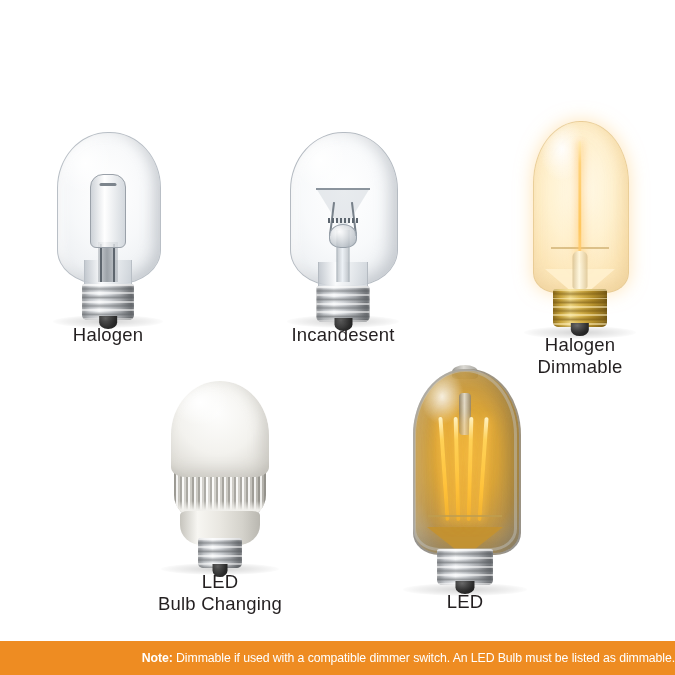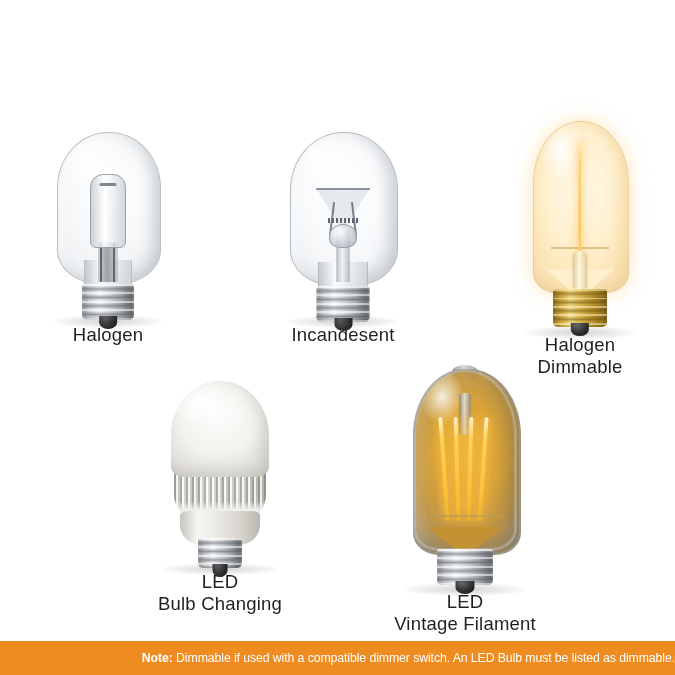--- a/index.html
+++ b/index.html
@@ -418,21 +418,20 @@
         <div class="crossbar"></div>
         <div class="glass-edge"></div>
         <div class="screw-base base-silver">
           <div class="threads"></div>
             <div class="tip"></div>
         </div>
         <div class="shadow-blob"></div>
       </div>
       <div class="caption">
         <div>LED</div>
-        <div>Vintage Filament</div>
       </div>
     </div>
 
   </div>
 
   <div class="footer-bar">
     <div class="footer-note">
       <b>Note:</b>
       <span>Dimmable if used with a compatible dimmer switch.  An LED Bulb must be listed as dimmable.</span>
     </div>

